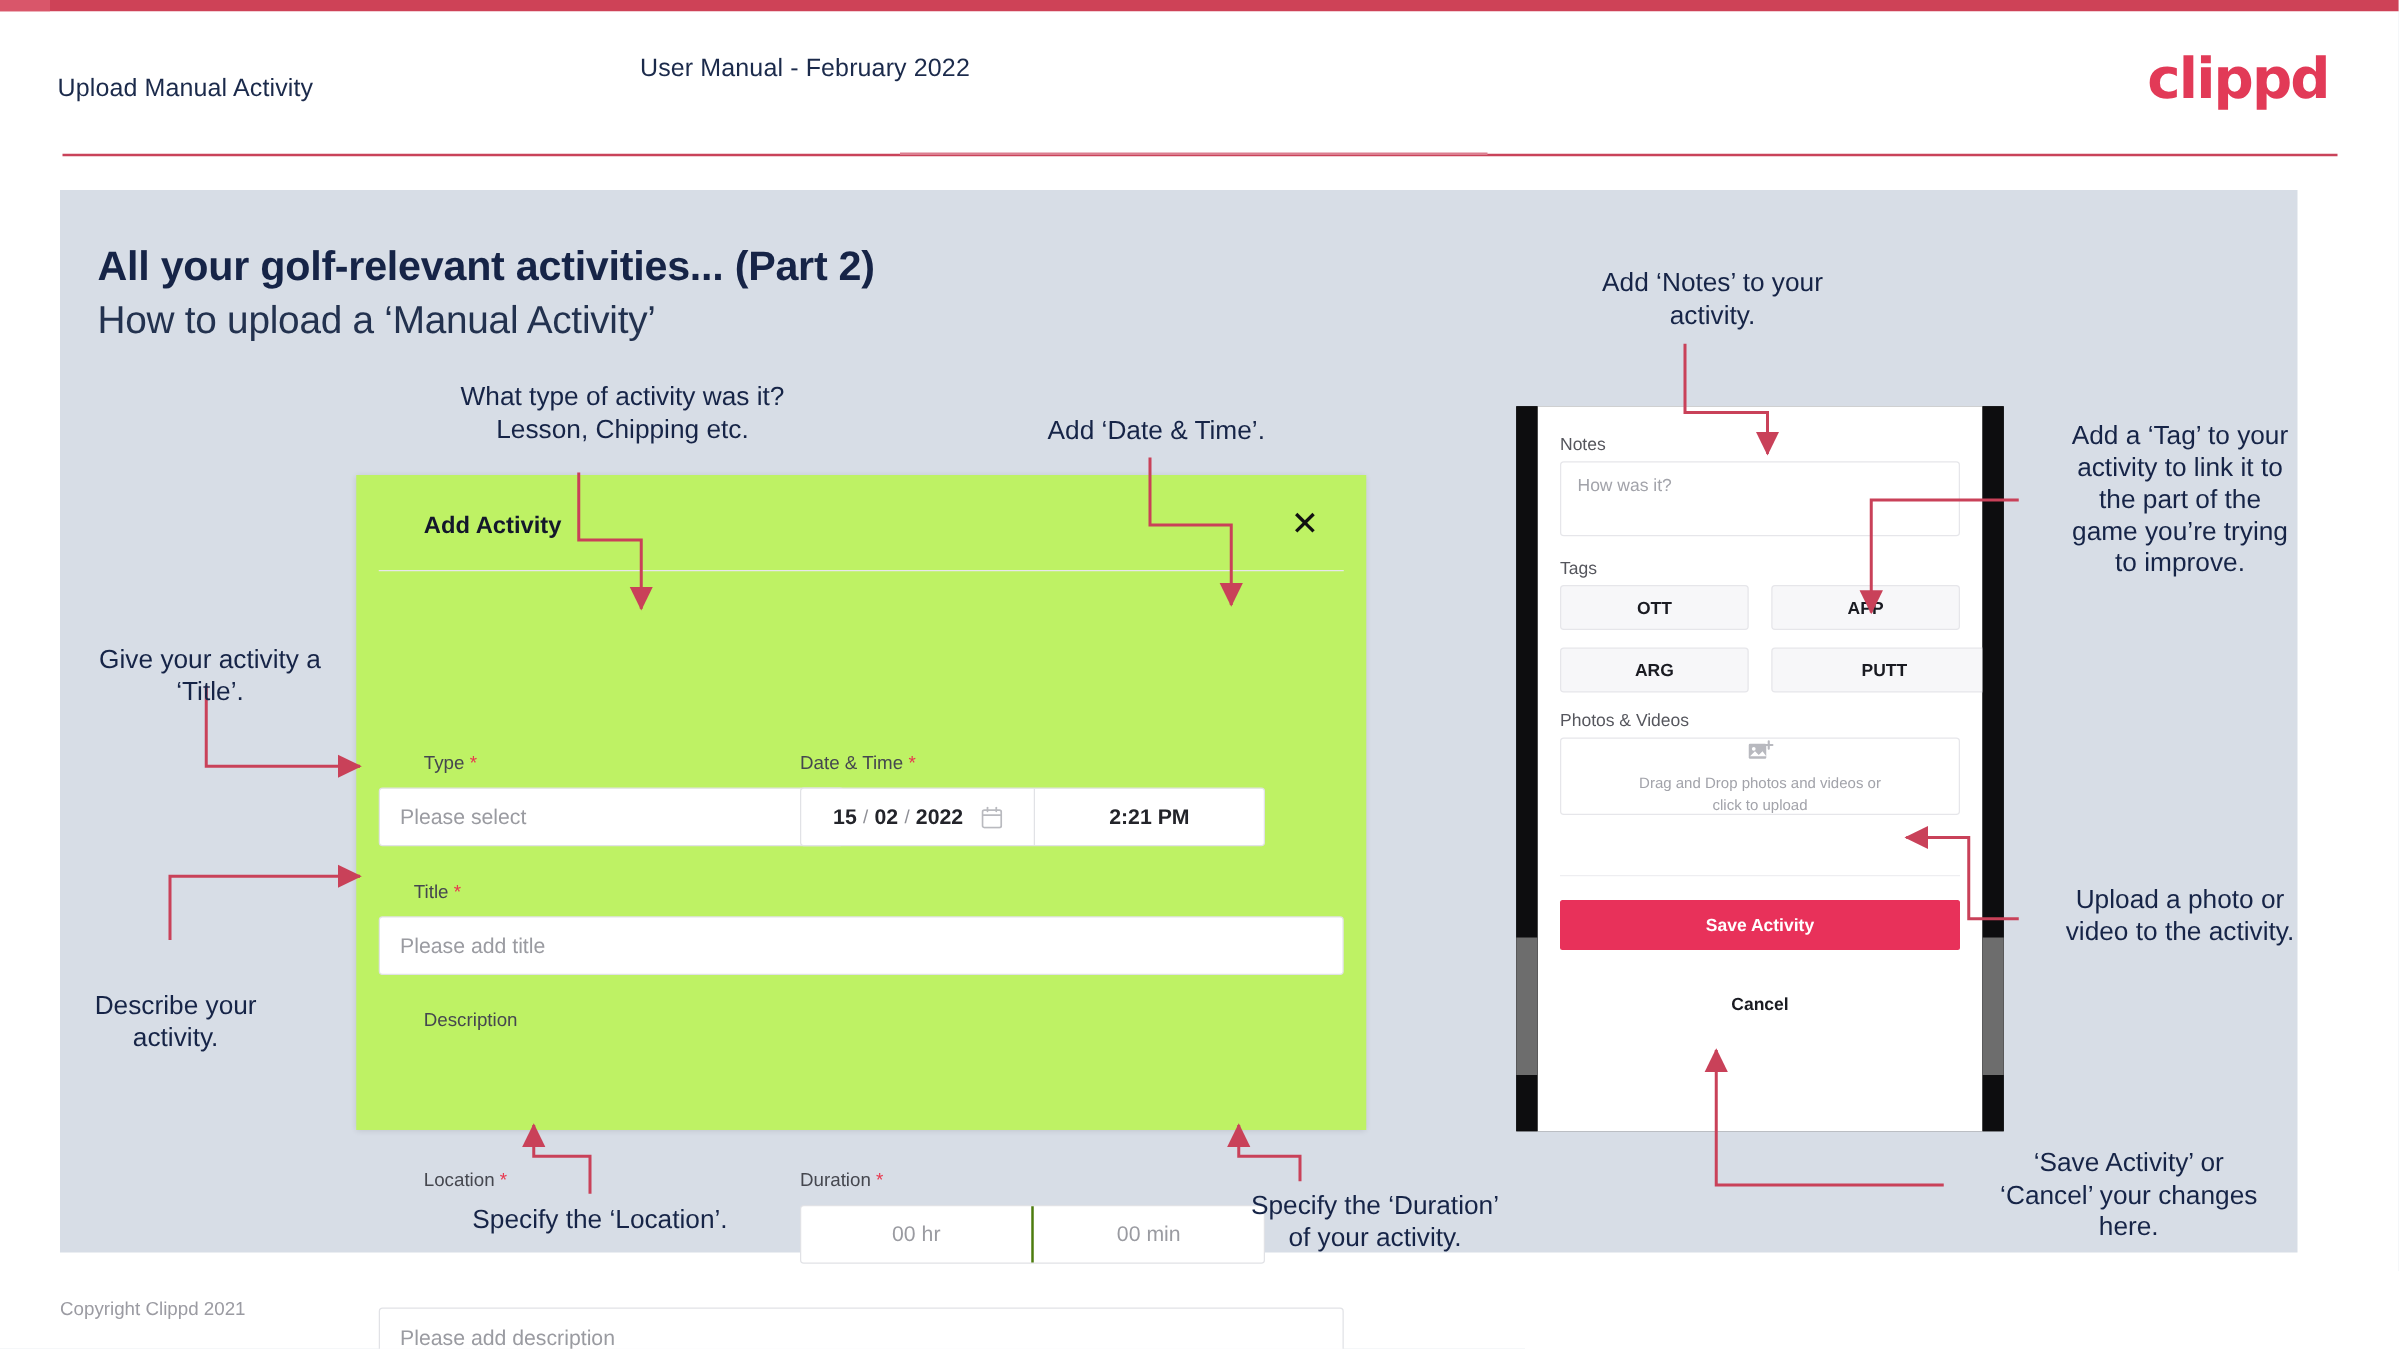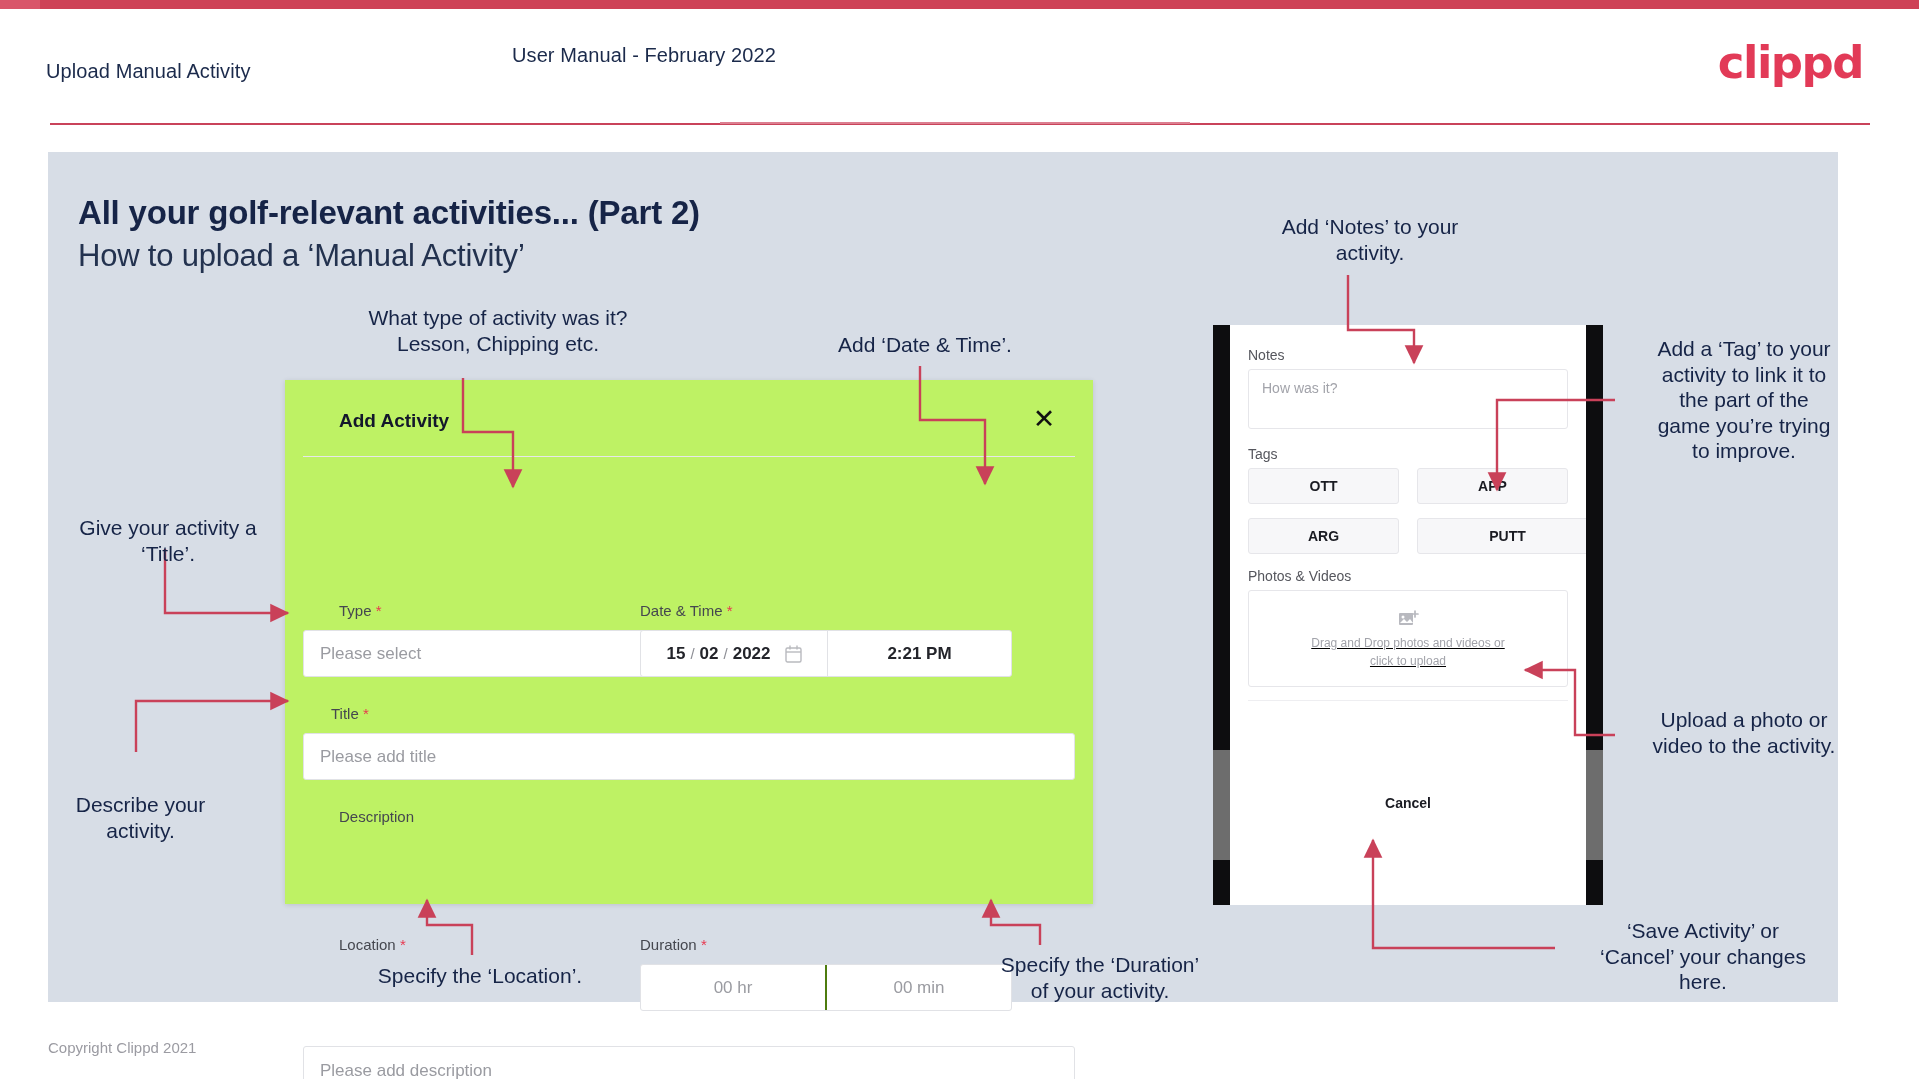--- a/index.html
+++ b/index.html
@@ -171,35 +171,36 @@
       <span style="font-size:14px;color:#a2a3aa;padding-left:13px;">How was it?</span>
     </div>
 
     <div style="position:absolute;left:18px;top:121px;" class="p-label">Tags</div>
     <div class="p-tag" style="position:absolute;left:18px;top:143px;width:151px;">OTT</div>
     <div class="p-tag" style="position:absolute;left:187px;top:143px;width:151px;">APP</div>
     <div class="p-tag" style="position:absolute;left:18px;top:193px;width:151px;">ARG</div>
     <div class="p-tag" style="position:absolute;left:187px;top:193px;width:181px;">PUTT</div>
 
     <div style="position:absolute;left:18px;top:243px;" class="p-label">Photos &amp; Videos</div>
-    <div class="p-box" style="position:absolute;left:18px;top:265px;width:320px;height:97px;display:flex;flex-direction:column;align-items:center;justify-content:center;gap:4px;text-decoration:underline;">
+    <div class="p-box" style="position:absolute;left:18px;top:265px;width:320px;height:62px;display:flex;flex-direction:column;align-items:center;justify-content:center;gap:4px;">
       <span>
         <svg width="21" height="19" viewBox="0 0 21 19">
             <rect x="1" y="4" width="14" height="12" rx="1" fill="#b8b9bf"></rect>
             <circle cx="5" cy="8" r="1.5" fill="#fff"></circle>
             <path d="M2 14l4-4 3 3 3-3 3 4z" fill="#fff"></path>
             <path d="M17 2v6M14 5h6" stroke="#b8b9bf" stroke-width="1.7" stroke-linecap="round"></path>
           </svg>
       </span>
       <span style="font-size:12px;color:#a2a3aa;">Drag and Drop photos and videos or</span>
       <span style="font-size:12px;color:#a2a3aa;">click to upload</span>
     </div>
 
     <div style="position:absolute;left:18px;top:375px;width:320px;height:1px;background:#eeeef1;"></div>
 
+    <div class="p-save" style="position:absolute;left:18px;top:395px;width:320px;">Save Activity</div>
     <div class="p-cancel" style="position:absolute;left:18px;top:470px;width:320px;">Cancel</div>
   </div>
   <div class="phone-side-l"></div>
   <div class="phone-side-r"></div>
   <div class="phone-grey-l"></div>
   <div class="phone-grey-r"></div>
 </div>
 
 <svg class="ov">
   <defs>

